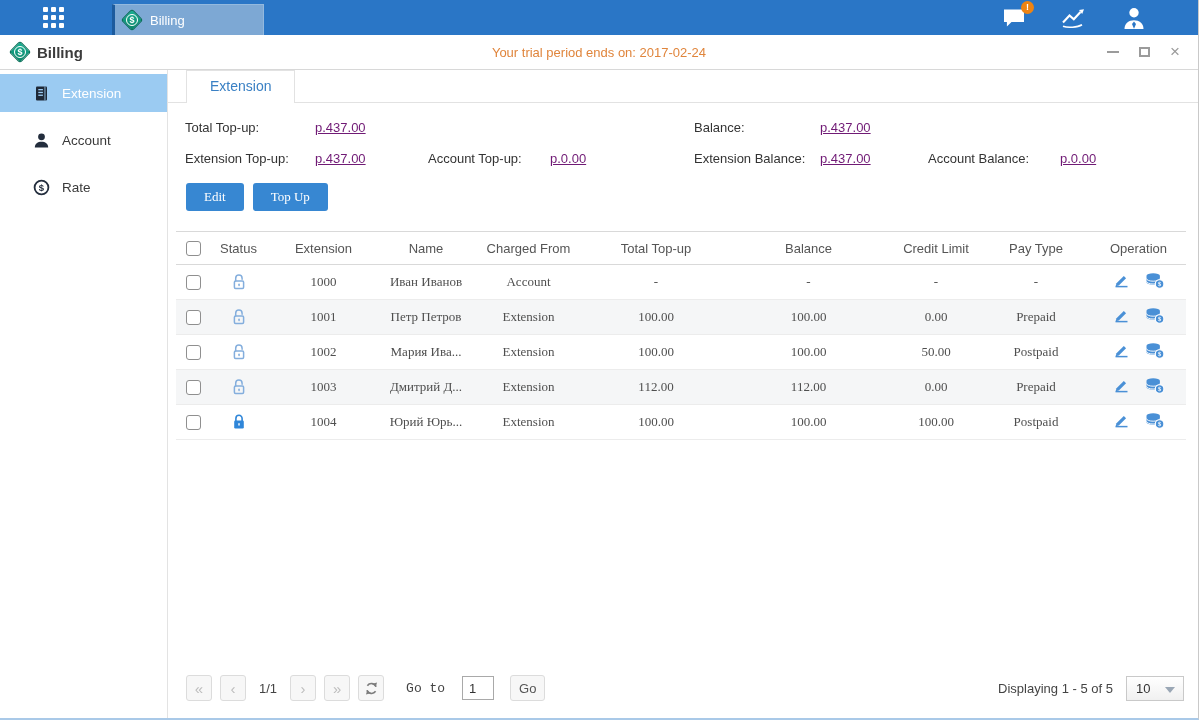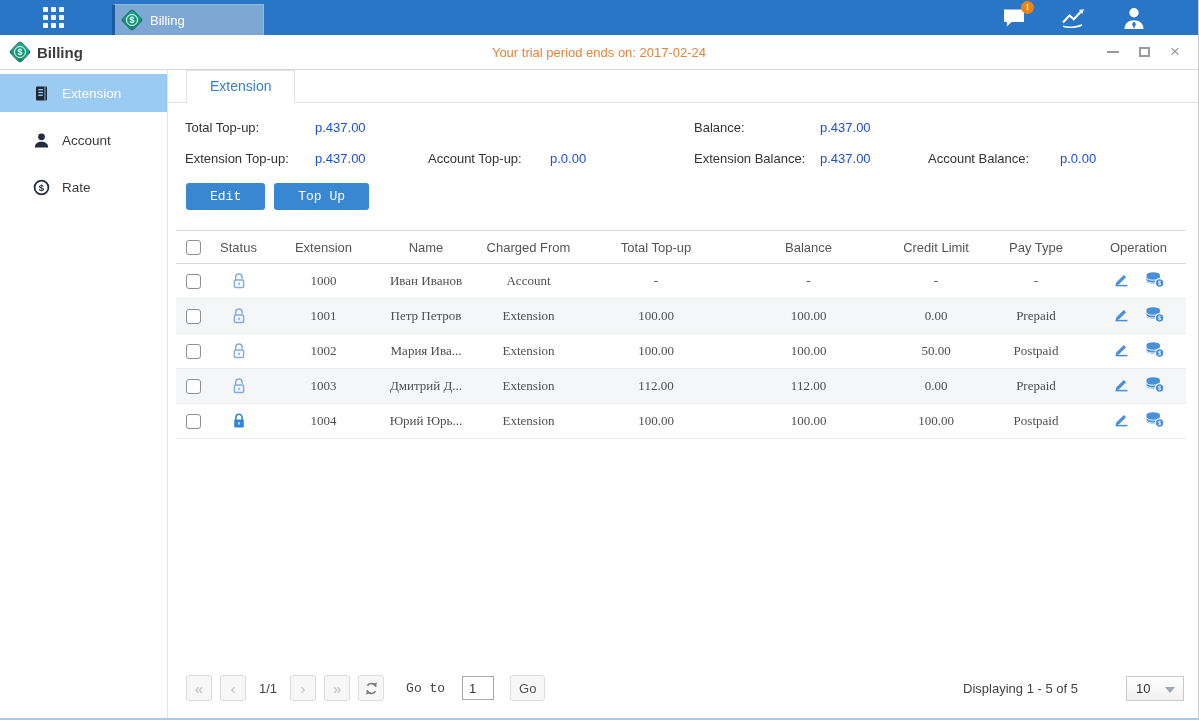--- a/index.html
+++ b/index.html
@@ -45,46 +45,46 @@
 
   
   .tabbar { display:flex; height:33px; flex-shrink:0; }
   .tab-lead { width:18px; border-bottom:1px solid #e2e2e2; }
   .tab-active { padding:0 23px; line-height:31px; font-size:14px; color:#3a80c4; background:#fff; border:1px solid #e2e2e2; border-bottom:none; cursor:pointer; }
   .tab-filler { flex:1; border-bottom:1px solid #e2e2e2; }
 
   
   .summary { display:grid; grid-template-columns:130px 113px 122px 144px 126px 108px 132px 1fr; padding:14px 0 0 17px; row-gap:9px; font-size:13px; }
   .summary .lbl { font-weight:normal; color:#333; line-height:22px; }
-  .summary .val { color:#1d4ed8; line-height:22px; }
+  .summary .val { color:#701a75; line-height:22px;text-decoration:underline; }
 
   
   .actions { display:flex; gap:9px; padding:13px 0 20px 18px; }
-  .btn-blue { background:#3787d2; color:#fff; border:none; font-size:13px; font-family:Liberation Mono, monospace; padding:6px 24px; border-radius:3px; cursor:pointer; }
+  .btn-blue { background:#3787d2; color:#fff; border:none; font-size:13px; font-family:Liberation Serif, serif; padding:6px 18px; border-radius:3px; cursor:pointer; }
 
   
   table.grid { border-collapse:collapse; width:1008px; margin-left:8px; table-layout:fixed; font-size:13px; }
   table.grid th { height:33px; font-weight:normal; color:#555; border-top:1px solid #d9d9d9; border-bottom:1px solid #d9d9d9; text-align:center; }
   table.grid td { height:35px; color:#4f4f4f; text-align:center; border-bottom:1px solid #ececec; overflow:hidden; white-space:nowrap; text-overflow:ellipsis;font-family:Liberation Serif, serif; }
   table.grid tbody tr:nth-child(even) { background:#f5f6f7; }
   .cb { display:inline-block; width:15px; height:15px; border:1px solid #8f8f8f; border-radius:3px; background:#fff; vertical-align:middle; cursor:pointer; }
   .op-icons { display:inline-flex; gap:15px; align-items:center; }
   .op-icons span { cursor:pointer; display:inline-flex; }
   td .lock { display:inline-flex; vertical-align:middle; }
 
   
   .footer { margin-top:auto; display:flex; align-items:center; padding:0 14px 17px 18px; font-size:13px; color:#444; }
   .pg-btn { width:26px; height:26px; border:1px solid #dcdcdc; background:#f7f7f7; border-radius:3px; display:inline-flex; align-items:center; justify-content:center; color:#bdbdbd; font-size:15px; cursor:pointer; flex-shrink:0; }
   .pg-group { display:flex; align-items:center; gap:8px; }
   .pg-num { margin:0 5px; color:#444; }
   .goto-lbl { margin-left:14px; margin-right:9px;font-family:Liberation Mono, monospace; }
   .goto-input { width:32px; height:24px; border:1px solid #a9a9a9; font-size:13px; font-family:inherit; text-align:left; padding-left:6px; color:#333; }
   .go-btn { margin-left:8px; height:26px; padding:0 8px; border:1px solid #dcdcdc; background:#f7f7f7; border-radius:3px; font-size:13px; color:#555; font-family:inherit; cursor:pointer; }
   .foot-right { margin-left:auto; display:flex; align-items:center; gap:13px; }
-  .page-size { width:58px; height:25px; border:1px solid #c9c9c9; background:linear-gradient(#ffffff,#f0f0f0); display:flex; align-items:center; padding-left:9px; cursor:pointer; position:relative; color:#333;margin-left:35px; }
+  .page-size { width:58px; height:25px; border:1px solid #c9c9c9; background:linear-gradient(#ffffff,#f0f0f0); display:flex; align-items:center; padding-left:9px; cursor:pointer; position:relative; color:#333; }
   .page-size .caret { position:absolute; right:8px; top:10px; width:0; height:0; border-left:5px solid transparent; border-right:5px solid transparent; border-top:6px solid #9aa7b5; }
 </style>
 </head>
 <body>
 
 <div class="window">
 
   <div class="topbar">
     <div class="grid-btn">
       <span class="grid-ic">

